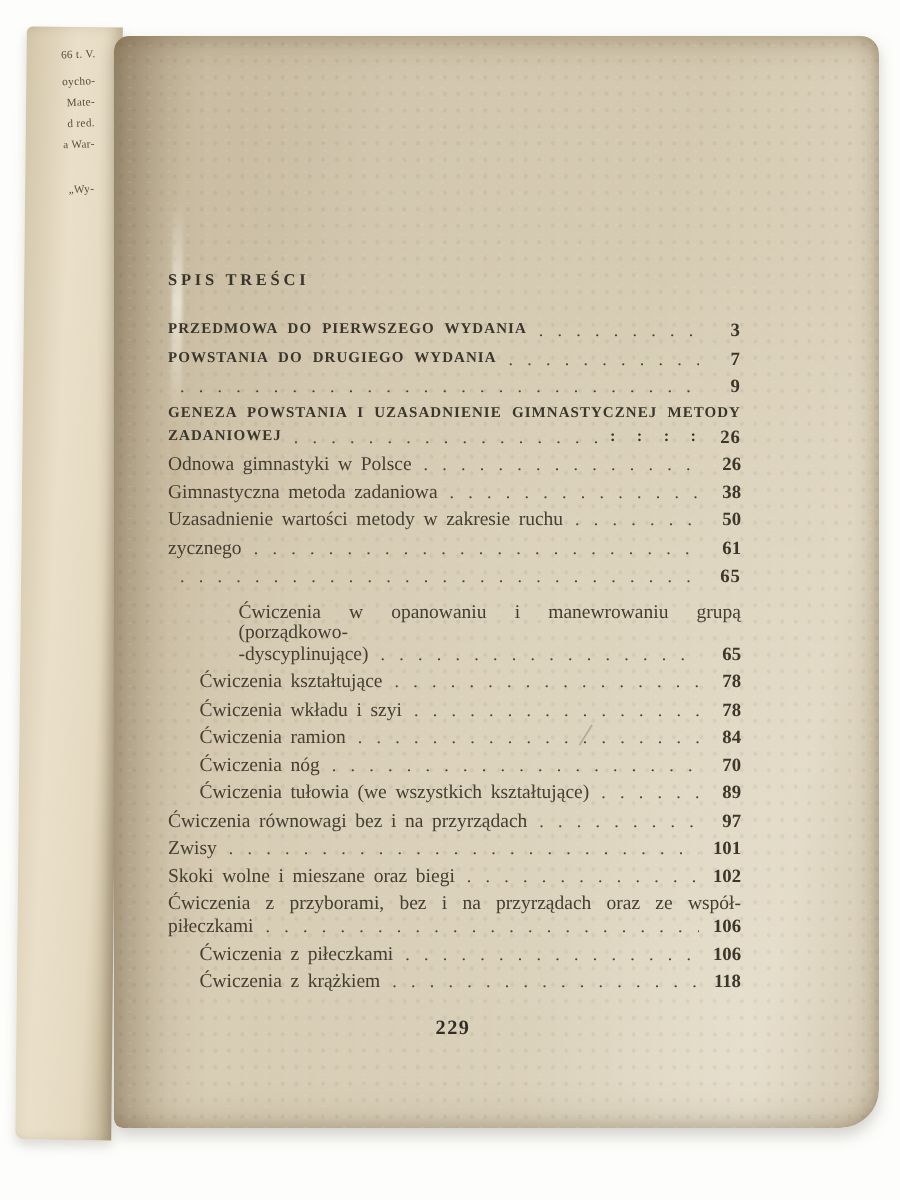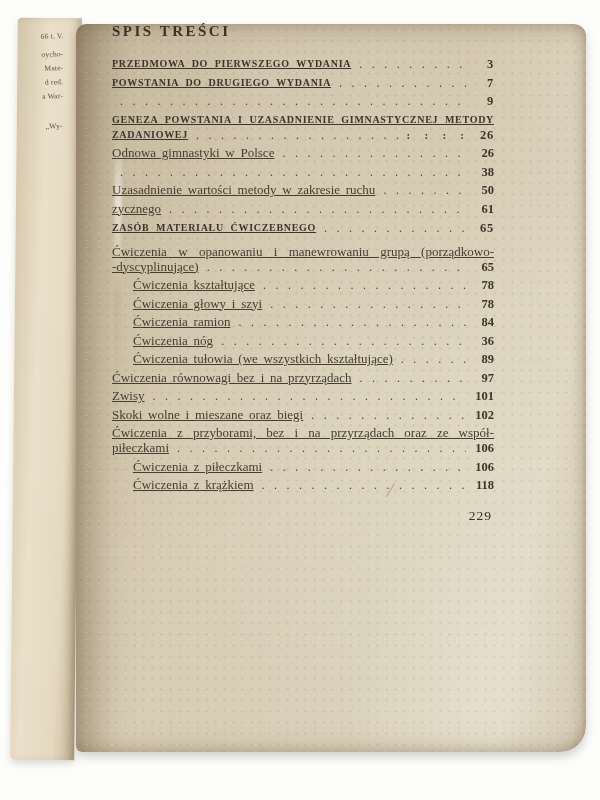--- a/index.html
+++ b/index.html
@@ -49,45 +49,45 @@
     background:linear-gradient(180deg,rgba(255,255,248,0) 0%,rgba(255,255,248,.55) 25%,rgba(190,170,130,.30) 60%,rgba(255,255,248,0) 100%);
     filter:blur(1.2px);transform:rotate(.5deg);pointer-events:none;
   }
   .scratch{
     position:absolute;left:314px;top:458px;width:1px;height:16px;
     background:rgba(85,70,50,.35);transform:rotate(32deg);filter:blur(.3px);
   }
   
   .content{position:absolute;left:36px;top:0;width:382px;color:#46402f;}
   .toc-title{
-    font-size:15px;font-weight:bold;line-height:15px;
+    margin-top:156px;font-size:11px;font-weight:bold;line-height:15px;
     letter-spacing:2.5px;color:#3a342a;
   }
   .toc-rows{margin-top:18px;}
   .rowblock{margin-bottom:4.5px;}
   .rowblock.gap-sm{margin-top:5px;}
-  .rowblock.gap-lg{margin-top:10px;}
+  .rowblock.gap-lg{margin-top:10px;margin-left:47px;}
   .rowblock.caps{font-size:10px;font-weight:bold;letter-spacing:.7px;word-spacing:3.5px;color:#3b352b;}
   .rowblock.item,.rowblock.sub{font-size:13px;word-spacing:2.5px;color:#453e31;}
   .rowblock.sub .row,.rowblock.sub .line1{padding-left:21px;}
-  .line1{line-height:13px;margin-bottom:2px;text-align:justify;text-align-last:justify;text-decoration:underline;}
+  .line1{line-height:13px;margin-bottom:2px;text-align:justify;text-align-last:justify;}
   .row{display:flex;align-items:flex-end;line-height:14px;}
-  .row .t{flex:0 0 auto;white-space:nowrap;text-decoration:underline;}
+  .row .t{flex:0 0 auto;white-space:nowrap;}
   .leader{
     flex:1 1 auto;overflow:hidden;white-space:nowrap;height:14px;line-height:14px;
     text-align:right;letter-spacing:9.5px;margin-left:8px;margin-right:4px;
     font-size:12px;font-weight:normal;color:#4a4333;
   }
   .leader-tail{flex:0 0 auto;letter-spacing:4px;font-weight:bold;font-size:11px;
     margin-right:2px;line-height:14px;color:#3b352b;}
   .pnum{flex:0 0 auto;min-width:24px;text-align:right;font-weight:bold;
     font-size:12.5px;line-height:14px;color:#3c362b;}
   .book-page-number{
-    margin-top:16px;text-align:right;padding-right:2px;
-    font-weight:normal;font-size:13.5px;letter-spacing:1px;color:#322d25;
+    margin-top:16px;text-align:center;padding-right:2px;
+    font-weight:bold;font-size:13.5px;letter-spacing:1px;color:#322d25;
   }
 </style>
 </head>
 <body>
 
 <div class="photo">
 
   <div class="left-strip">
 
   <div class="fragment" style="top: 14px;">66 t. V.</div>
@@ -137,41 +137,41 @@
           </div>
           <div class="rowblock item">
             <div class="row">
               <span class="t">Odnowa gimnastyki w Polsce</span>
               <span class="leader">............................................................</span>
               <span class="pnum">26</span>
             </div>
           </div>
           <div class="rowblock item">
             <div class="row">
+              <span class="t">Gimnastyczna metoda zadaniowa</span>
               <span class="leader">............................................................</span>
               <span class="pnum">38</span>
             </div>
           </div>
           <div class="rowblock item">
             <div class="row">
               <span class="t">Uzasadnienie wartości metody w zakresie ruchu</span>
               <span class="leader">............................................................</span>
               <span class="pnum">50</span>
             </div>
           </div>
           <div class="rowblock item">
             <div class="row">
               <span class="t">zycznego</span>
               <span class="leader">............................................................</span>
               <span class="pnum">61</span>
             </div>
           </div>
           <div class="rowblock caps gap-sm">
             <div class="row">
-              <span class="t">ZASÓB MATERIAŁU ĆWICZEBNEGO</span>
               <span class="leader">............................................................</span>
               <span class="pnum">65</span>
             </div>
           </div>
           <div class="rowblock item gap-lg">
             <div class="line1">Ćwiczenia w opanowaniu i manewrowaniu grupą (porządkowo-</div>
             <div class="row">
               <span class="t">-dyscyplinujące)</span>
               <span class="leader">............................................................</span>
               <span class="pnum">65</span>
@@ -179,37 +179,37 @@
           </div>
           <div class="rowblock sub">
             <div class="row">
               <span class="t">Ćwiczenia kształtujące</span>
               <span class="leader">............................................................</span>
               <span class="pnum">78</span>
             </div>
           </div>
           <div class="rowblock sub">
             <div class="row">
-              <span class="t">Ćwiczenia głowy i szyi</span>
+              <span class="t">Ćwiczenia wkładu i szyi</span>
               <span class="leader">............................................................</span>
               <span class="pnum">78</span>
             </div>
           </div>
           <div class="rowblock sub">
             <div class="row">
               <span class="t">Ćwiczenia ramion</span>
               <span class="leader">............................................................</span>
               <span class="pnum">84</span>
             </div>
           </div>
           <div class="rowblock sub">
             <div class="row">
               <span class="t">Ćwiczenia nóg</span>
               <span class="leader">............................................................</span>
-              <span class="pnum">36</span>
+              <span class="pnum">70</span>
             </div>
           </div>
           <div class="rowblock sub">
             <div class="row">
               <span class="t">Ćwiczenia tułowia (we wszystkich kształtujące)</span>
               <span class="leader">............................................................</span>
               <span class="pnum">89</span>
             </div>
           </div>
           <div class="rowblock item">

